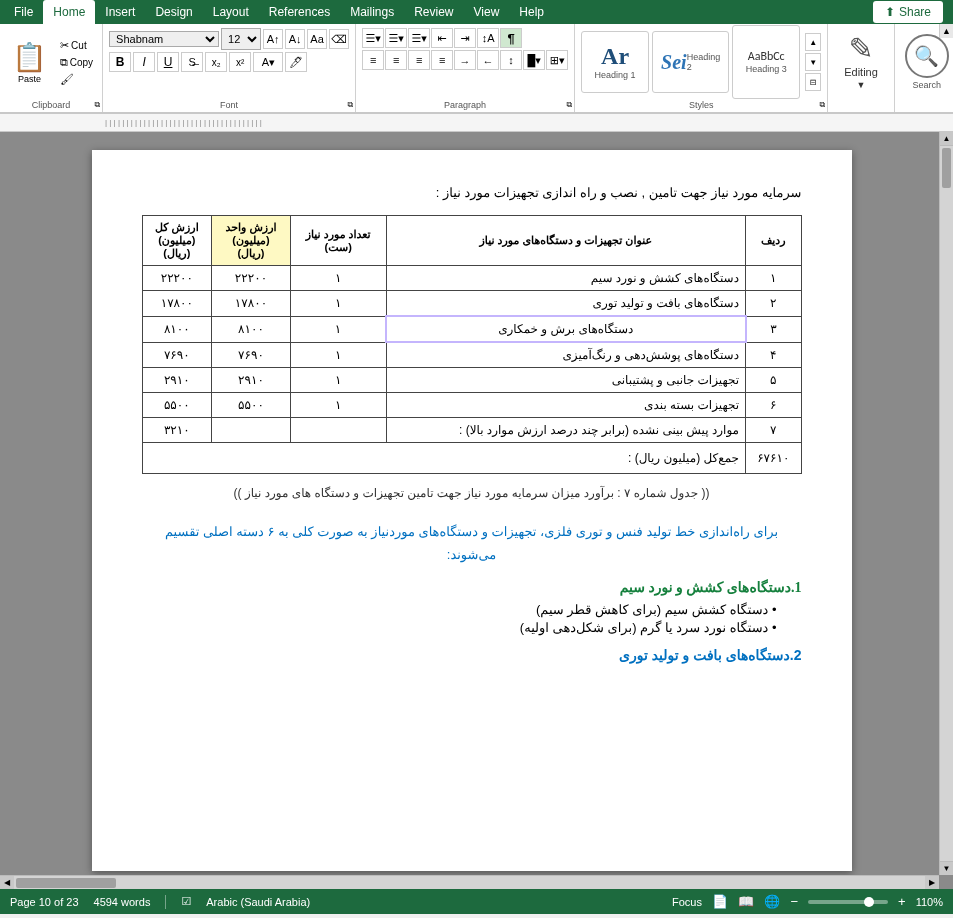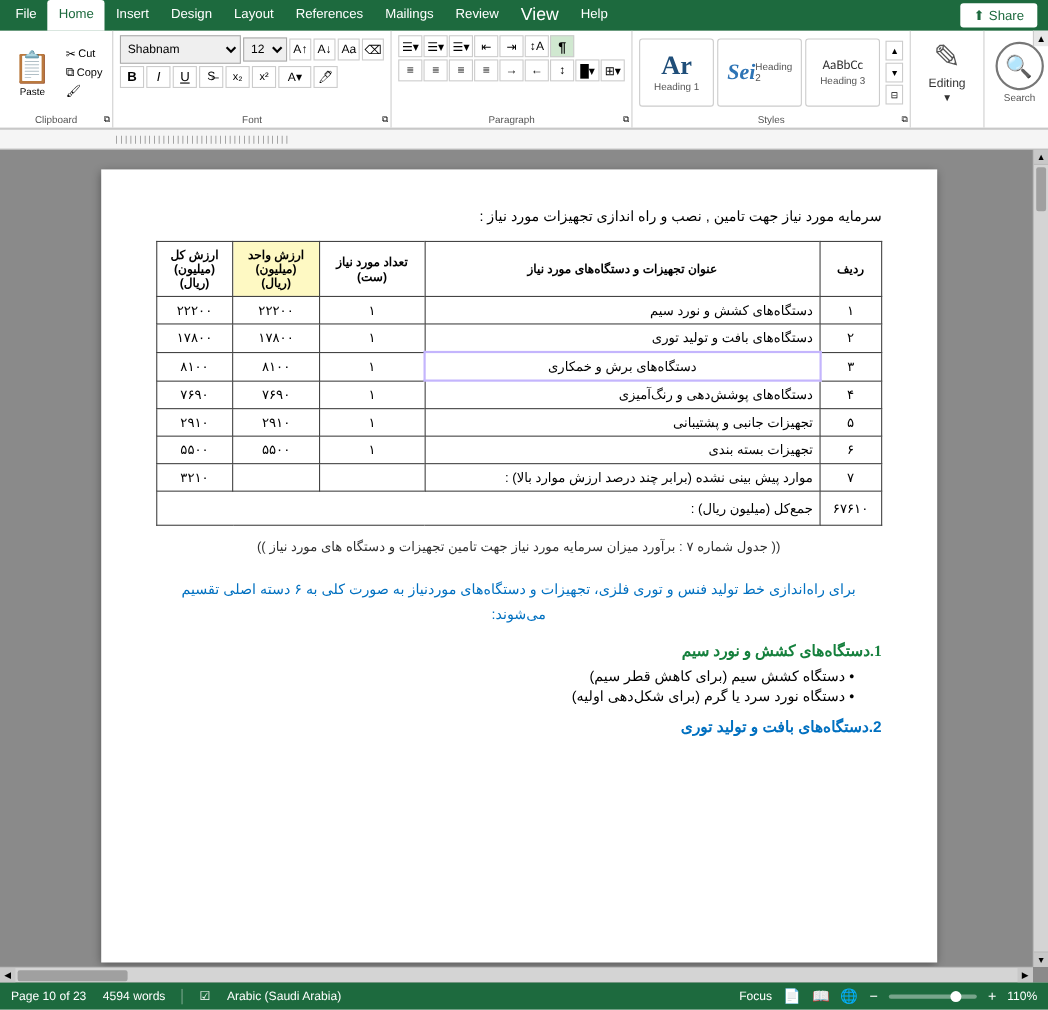--- a/index.html
+++ b/index.html
@@ -27,21 +27,21 @@
     </div>
     <div style="color:white; font-size:12px; padding:5px 10px; cursor:pointer;">
       <span>References</span>
     </div>
     <div style="color:white; font-size:12px; padding:5px 10px; cursor:pointer;">
       <span>Mailings</span>
     </div>
     <div style="color:white; font-size:12px; padding:5px 10px; cursor:pointer;">
       <span>Review</span>
     </div>
-    <div style="color:white; font-size:16px; padding:5px 10px; cursor:pointer;">
+    <div style="color:white; font-size:12px; padding:5px 10px; cursor:pointer;">
       <span>View</span>
     </div>
     <div style="color:white; font-size:12px; padding:5px 10px; cursor:pointer;">
       <span>Help</span>
     </div>
   </div>
   <div style="margin-left:auto; margin-right:10px;">
     <button style="background:white; color:#1D6A3E; border:none; padding:4px 12px; font-size:12px; border-radius:3px; cursor:pointer; display:flex; align-items:center; gap:4px;">
       <span>⬆</span>
       
@@ -70,21 +70,21 @@
         <span>🖌</span>
         <span style="font-size:10px;"></span>
       </div>
     </div>
     <span style="position:absolute; bottom:2px; left:0; right:0; text-align:center; font-size:9px; color:#555;">Clipboard</span>
     <span style="position:absolute; bottom:2px; right:2px; font-size:8px; cursor:pointer;">⧉</span>
   </div>
 
   <div style="display:flex; align-items:flex-start; padding:4px 6px 16px 6px; border-right:1px solid #d0d0d0; position:relative; flex-direction:column; gap:2px;">
     <div style="display:flex; gap:2px; align-items:center;">
-      <select style="width:110px; height:26px; font-size:11px; border:1px solid #aaa; padding:0 2px;">
+      <select style="width:110px; height:16px; font-size:11px; border:1px solid #aaa; padding:0 2px;">
         <option>Shabnam</option>
       </select>
       <select style="width:40px; height:22px; font-size:11px; border:1px solid #aaa; padding:0 2px;">
         <option>12</option>
       </select>
       <button style="width:20px;height:20px;border:1px solid #ccc;background:white;cursor:pointer;font-size:11px;">A↑</button>
       <button style="width:20px;height:20px;border:1px solid #ccc;background:white;cursor:pointer;font-size:11px;">A↓</button>
       <button style="width:20px;height:20px;border:1px solid #ccc;background:white;cursor:pointer;font-size:11px;">Aa</button>
       <button style="width:20px;height:20px;border:1px solid #ccc;background:white;cursor:pointer;font-size:11px;">⌫</button>
     </div>
@@ -129,21 +129,21 @@
 
   <div style="display:flex; align-items:center; padding:4px 6px 16px 6px; border-right:1px solid #d0d0d0; position:relative; gap:3px; flex:1;">
     <div style="display:flex; flex-direction:column; align-items:center; padding:3px 8px; border:1px solid #ccc; border-radius:3px; cursor:pointer; min-width:68px; height:62px; justify-content:center; background:white;">
       <span style="font-size:24px; font-weight:bold; color:#1F4E79; font-family:Liberation Serif, serif; line-height:1;">Ar</span>
       <span style="font-size:9px; color:#555; margin-top:2px;">Heading 1</span>
     </div>
     <div style="display:flex; flex-direction:row; align-items:center; padding:3px 8px; border:1px solid #ccc; border-radius:3px; cursor:pointer; min-width:68px; height:62px; justify-content:center; background:white;">
       <span style="font-size:20px; font-weight:bold; color:#2E74B5; font-family:'Times New Roman',serif; line-height:1; font-style:italic;">Sei</span>
       <span style="font-size:9px; color:#555; margin-top:0;">Heading 2</span>
     </div>
-    <div style="display:flex; flex-direction:column; align-items:center; padding:3px 8px; border:1px solid #ccc; border-radius:3px; cursor:pointer; min-width:68px; height:62px; justify-content:center; background:white;">
+    <div style="display:flex; flex-direction:column; align-items:center; padding:3px 8px; border:1px solid #ccc; border-radius:3px; cursor:pointer; min-width:68px; height:74px; justify-content:center; background:white;">
       <span style="font-size:12px; color:#333; font-family:'Calibri',sans-serif; line-height:1;">AaBbCc</span>
       <span style="font-size:9px; color:#555; margin-top:2px;">Heading 3</span>
     </div>
     <div style="display:flex; flex-direction:column; gap:2px; margin-left:2px;">
       <button style="width:16px;height:18px;border:1px solid #ccc;background:white;cursor:pointer;font-size:8px;">▲</button>
       <button style="width:16px;height:18px;border:1px solid #ccc;background:white;cursor:pointer;font-size:8px;">▼</button>
       <button style="width:16px;height:18px;border:1px solid #ccc;background:white;cursor:pointer;font-size:8px;">⊟</button>
     </div>
     <span style="position:absolute; bottom:2px; left:0; right:0; text-align:center; font-size:9px; color:#555;">Styles</span>
     <span style="position:absolute; bottom:2px; right:2px; font-size:8px; cursor:pointer;">⧉</span>

